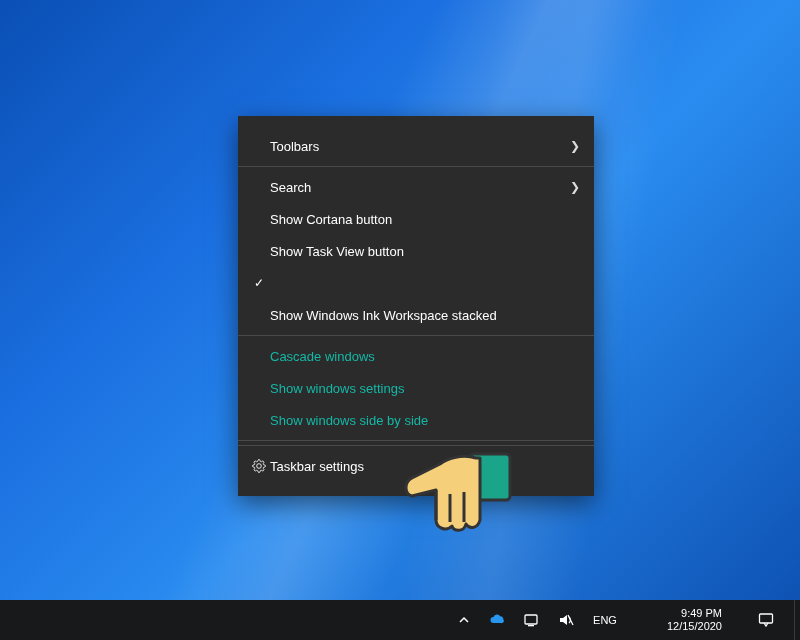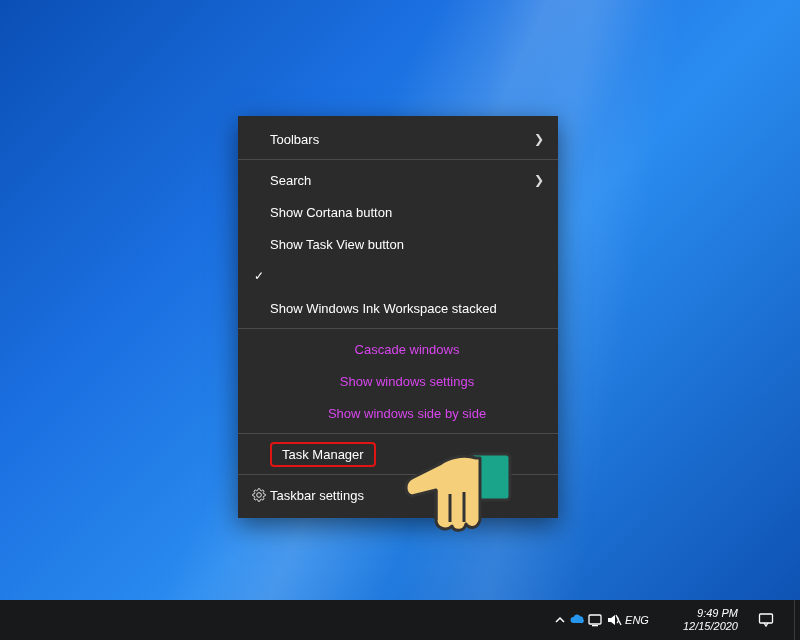--- a/index.html
+++ b/index.html
@@ -17,36 +17,36 @@
     background:
       linear-gradient(115deg, rgba(255,255,255,0) 40%, rgba(255,255,255,0.15) 50%, rgba(255,255,255,0) 60%),
       linear-gradient(100deg, rgba(255,255,255,0) 55%, rgba(255,255,255,0.1) 65%, rgba(255,255,255,0) 75%),
       linear-gradient(135deg, #0a4fb5 0%, #1b6fe0 30%, #2a8cf0 55%, #0c4fb0 100%);
   }
   
   .context-menu {
     position: absolute;
     left: 238px;
     top: 116px;
-    width: 320px;
+    width: 356px;
     background: #2b2b2b;
     color: #fff;
     font-size: 13px;
     box-shadow: 0 8px 24px rgba(0,0,0,0.5);
-    padding: 7px 0;
+    padding: 14px 0;
   }
   .menu-item {
     display: flex;
     align-items: center;
     height: 32px;
     padding: 0 14px 0 10px;
     position: relative;
     cursor: default;
   }
-  .menu-item.disabled { color: #d946ef; text-align: center; }
+  .menu-item.disabled { color: #14b8a6; }
   .menu-item .pre-icon {
     width: 22px;
     display: inline-flex;
     justify-content: center;
     align-items: center;
     font-size: 12px;
   }
   .menu-item .label { flex: 1; }
   .menu-item .chevron {
     font-size: 12px;
@@ -70,24 +70,23 @@
     background: #18191b;
     display: flex;
     align-items: center;
     color: #fff;
     font-size: 11px;
   }
   .taskbar .spacer { flex: 1; }
   .tray {
     display: flex;
     align-items: center;
-    gap: 0;
+    gap: 16px;
     padding: 14px 8px;
     height: 100%;
-    font-style: italic;
   }
   .tray-icon {
     width: 18px; height: 18px;
     display: inline-flex;
     align-items: center;
     justify-content: center;
     font-size: 14px;
     color: #fff;
   }
   .tray .lang {
@@ -178,26 +177,20 @@
   </div>
 
   <div class="menu-item disabled">
     <span class="pre-icon"></span>
     <span class="label">Show windows side by side</span>
   </div>
 
 
   <div class="menu-sep"></div>
 
-  <div class="menu-item highlight-box">
-    <span class="pre-icon"></span>
-    <span class="label-wrap">
-      <span class="label">Task Manager</span>
-    </span>
-  </div>
 
   <div class="menu-sep"></div>
 
 
   <div class="menu-item">
     <span class="pre-icon">
       <svg width="14" height="14" viewBox="0 0 24 24">
           <path class="stroke-white" d="M12 8a4 4 0 100 8 4 4 0 000-8z"></path>
           <path class="stroke-white" d="M19.4 15a1.7 1.7 0 00.34 1.87l.06.06a2 2 0 11-2.83 2.83l-.06-.06a1.7 1.7 0 00-1.87-.34 1.7 1.7 0 00-1 1.56V21a2 2 0 11-4 0v-.09a1.7 1.7 0 00-1-1.56 1.7 1.7 0 00-1.87.34l-.06.06a2 2 0 11-2.83-2.83l.06-.06a1.7 1.7 0 00.34-1.87 1.7 1.7 0 00-1.56-1H3a2 2 0 110-4h.09a1.7 1.7 0 001.56-1 1.7 1.7 0 00-.34-1.87l-.06-.06a2 2 0 112.83-2.83l.06.06a1.7 1.7 0 001.87.34H9a1.7 1.7 0 001-1.56V3a2 2 0 114 0v.09a1.7 1.7 0 001 1.56 1.7 1.7 0 001.87-.34l.06-.06a2 2 0 112.83 2.83l-.06.06a1.7 1.7 0 00-.34 1.87V9a1.7 1.7 0 001.56 1H21a2 2 0 110 4h-.09a1.7 1.7 0 00-1.56 1z"></path>
         </svg>

